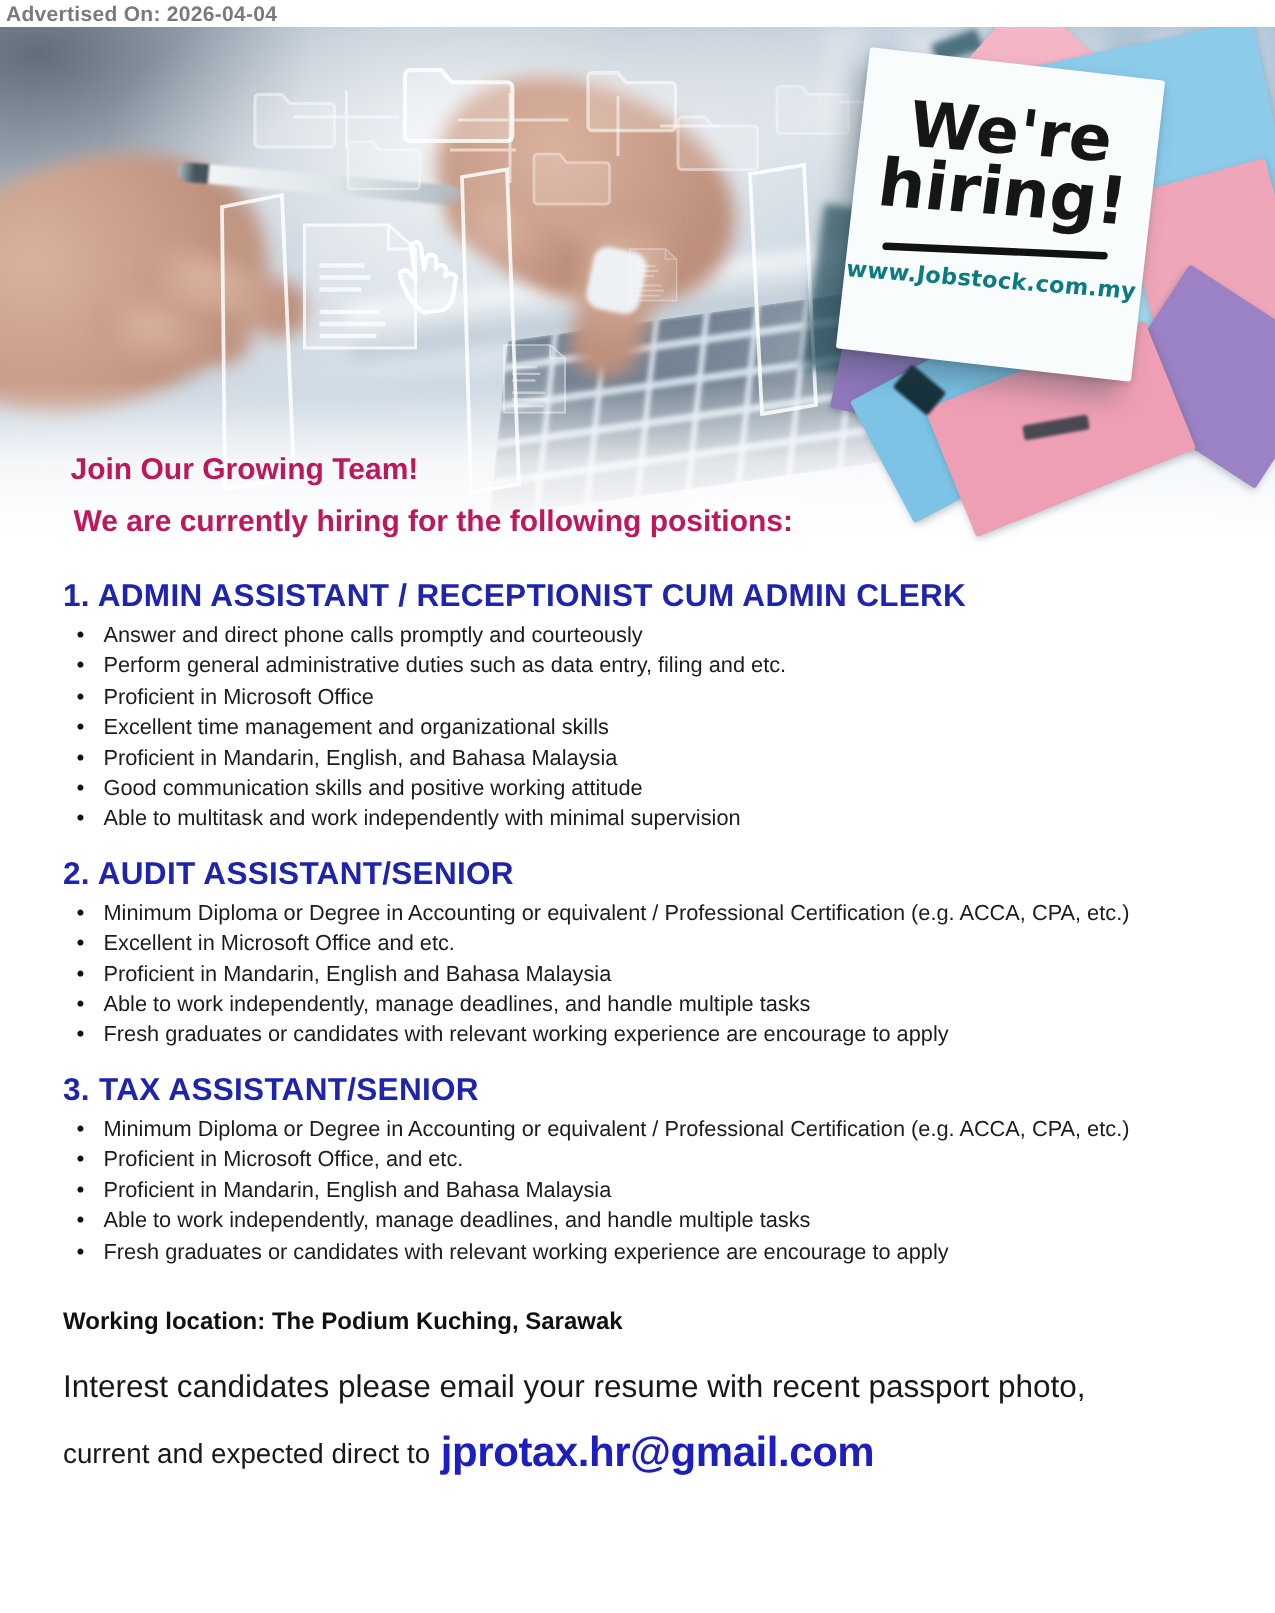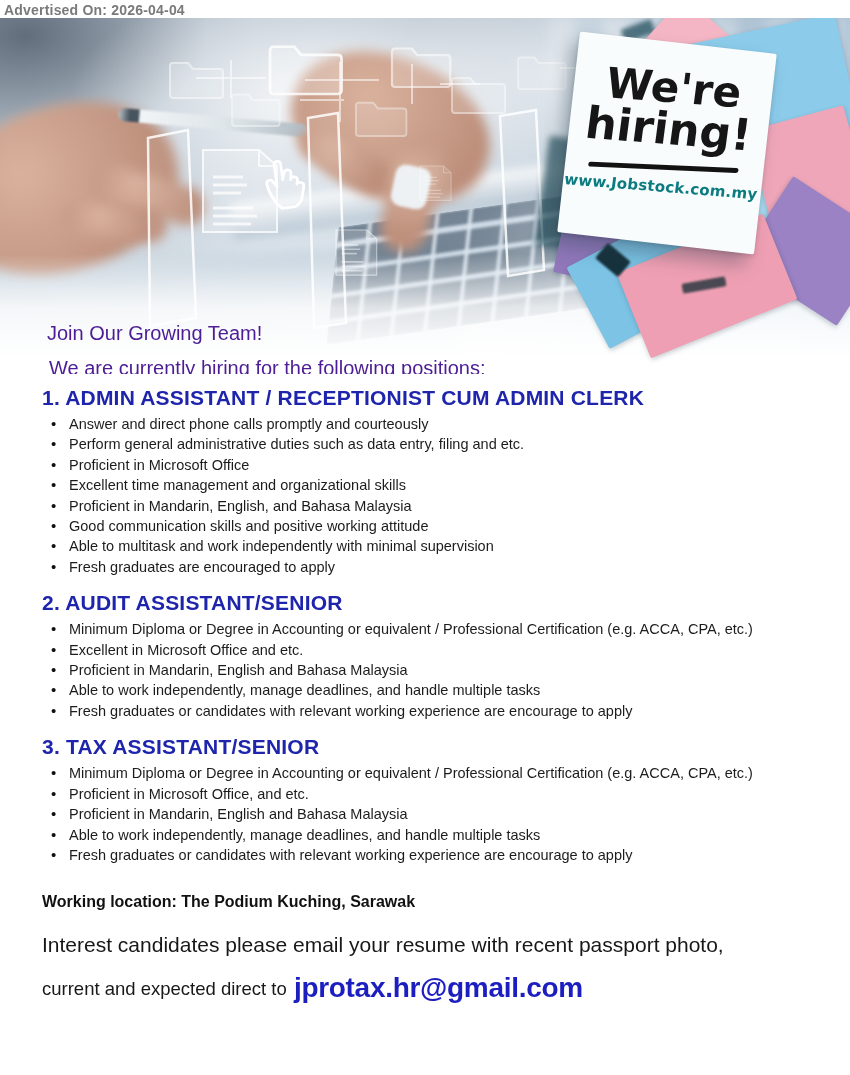--- a/index.html
+++ b/index.html
@@ -65,21 +65,21 @@
   .n-dark3{left:622px;top:6px;width:32px;height:14px;background:#1c4a58;transform:rotate(-20deg);filter:blur(2px);opacity:.7;box-shadow:none;}
   .note-main{left:568px;top:24px;width:198px;height:202px;background:var(--note-paper,#f8fcfc);
     transform:rotate(6.5deg);box-shadow:-8px 12px 18px rgba(40,60,75,.35),0 2px 4px rgba(0,0,0,.15);}
   .note-rot{padding-top:24px;text-align:center;transform:rotate(-2deg) skewX(-3deg);
     font-family:"DejaVu Sans",sans-serif;color:#161616;}
   .nt1{font-size:42px;font-weight:bold;line-height:44px;letter-spacing:0;}
   .nt2{font-size:44px;font-weight:bold;line-height:46px;margin-top:-4px;}
   .nline{width:150px;height:5px;background:#121212;border-radius:3px;margin:13px auto 0;transform:rotate(-2deg);}
   .nurl{margin-top:8px;font-size:15px;font-weight:bold;color:var(--url-teal,#0c7b80);letter-spacing:.2px;}
   
-  .intro{position:absolute;left:47px;top:302px;color:#4c1d95;}
+  .intro{position:absolute;left:47px;top:282px;color:#be185d;font-weight:bold;}
   .intro1{font-size:20px;line-height:27px;}
   .intro2{font-size:20px;line-height:27px;margin-top:8px;margin-left:2px;}
 
   
   .content{padding:0 28px 0 42px;}
   .job-title{margin:12px 0 0;font-size:21px;line-height:27px;font-weight:bold;
     color:var(--heading-blue,#1e25ac);letter-spacing:.2px;}
   .job-title.first{margin-top:10px;}
   .job-bullets{list-style:none;margin:3px 0 0;padding:0 0 0 9px;}
   .job-bullets li{position:relative;padding-left:18px;font-size:14.5px;line-height:20.4px;color:#1c1c1c;}
@@ -192,21 +192,20 @@
       <h2 class="job-title first">1. ADMIN ASSISTANT / RECEPTIONIST CUM ADMIN CLERK</h2>
       <ul class="job-bullets">
 
           <li class="bullet">Answer and direct phone calls promptly and courteously</li>
           <li class="bullet">Perform general administrative duties such as data entry, filing and etc.</li>
           <li class="bullet">Proficient in Microsoft Office</li>
           <li class="bullet">Excellent time management and organizational skills</li>
           <li class="bullet">Proficient in Mandarin, English, and Bahasa Malaysia</li>
           <li class="bullet">Good communication skills and positive working attitude</li>
           <li class="bullet">Able to multitask and work independently with minimal supervision</li>
-          <li class="bullet">Fresh graduates are encouraged to apply</li>
         </ul>
     </section>
 
     <section class="job">
       <h2 class="job-title">2. AUDIT ASSISTANT/SENIOR</h2>
       <ul class="job-bullets">
 
       <li class="bullet">Minimum Diploma or Degree in Accounting or equivalent / Professional Certification (e.g. ACCA, CPA, etc.)</li>
           <li class="bullet">Excellent in Microsoft Office and etc.</li>
           <li class="bullet">Proficient in Mandarin, English and Bahasa Malaysia</li>

